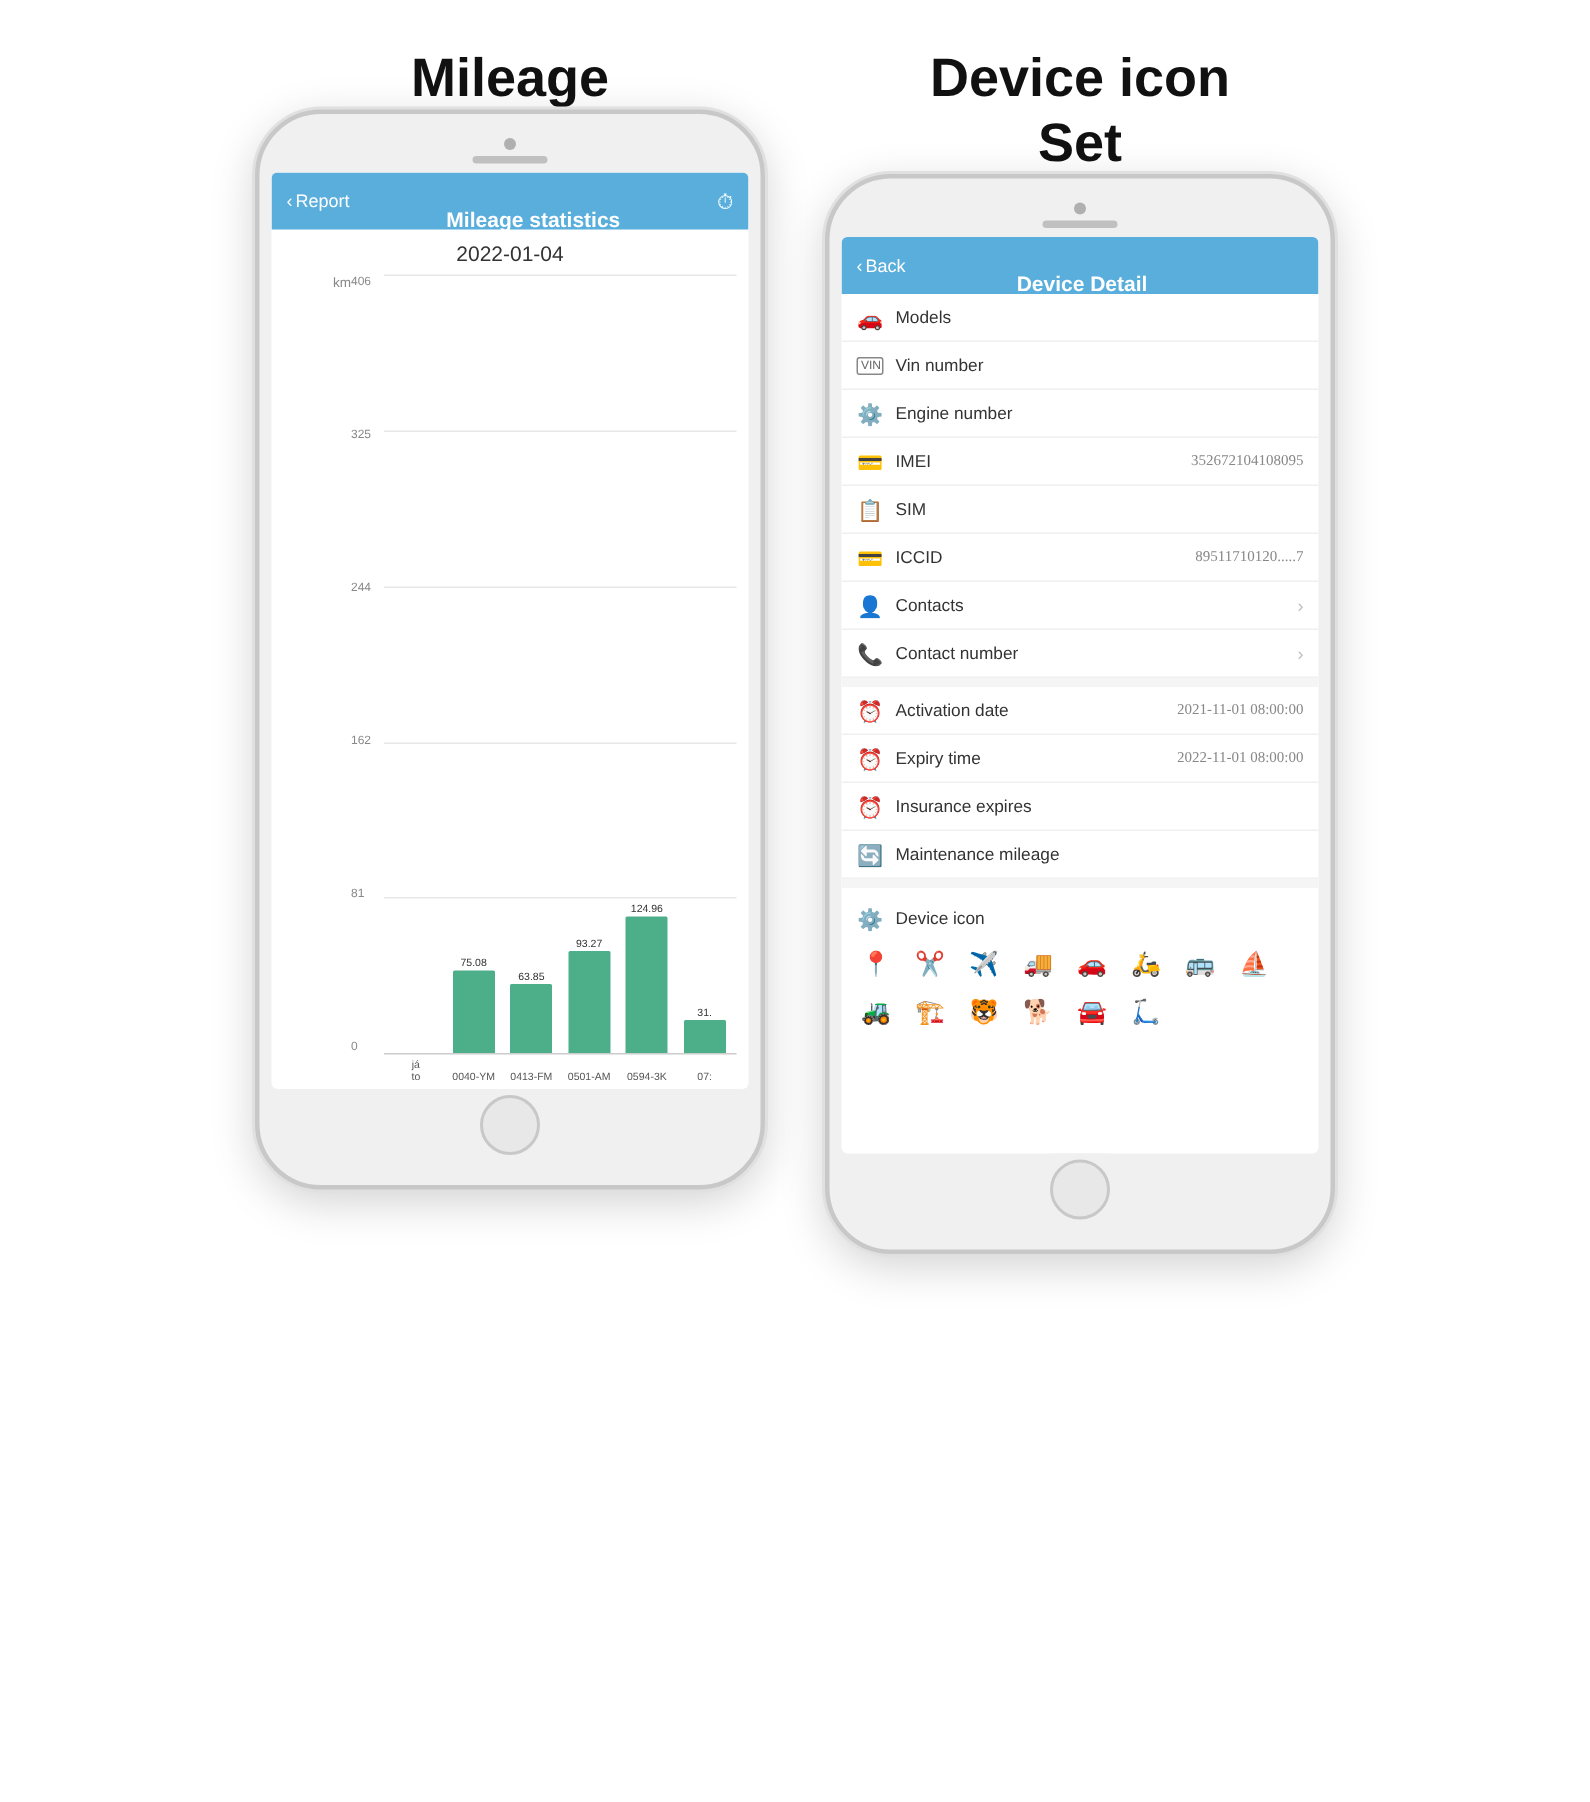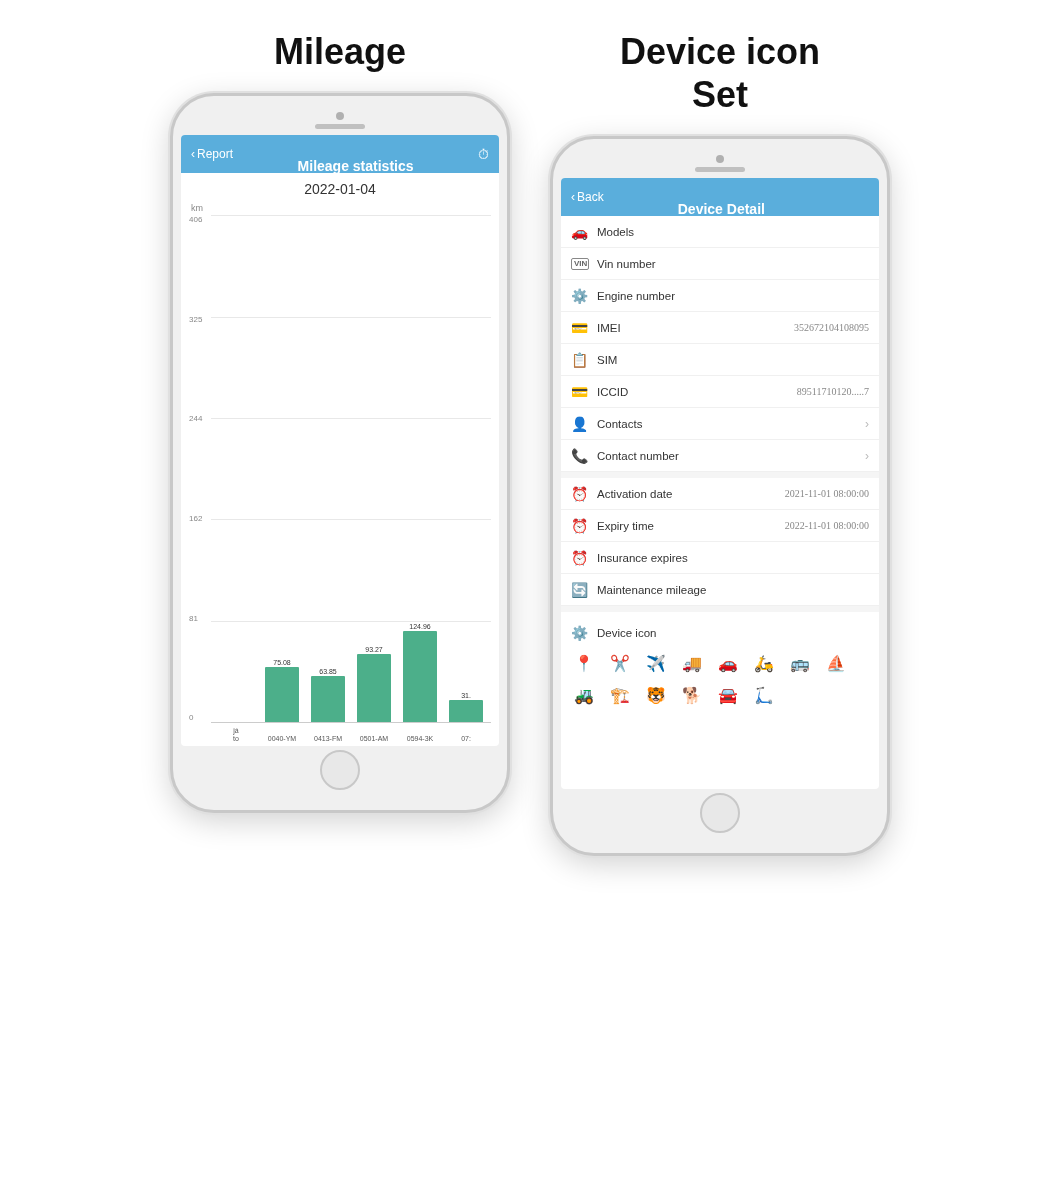--- a/index.html
+++ b/index.html
@@ -18,21 +18,20 @@
       flex-direction: row;
       align-items: flex-start;
       justify-content: center;
       gap: 40px;
       width: 100%;
     }
     .section {
       display: flex;
       flex-direction: column;
       align-items: center;
-      gap: 20px;
     }
     .section-title {
       font-size: 36px;
       font-weight: 600;
       color: #111;
       text-align: center;
       line-height: 1.2;
     }
 
     
@@ -136,21 +135,22 @@
       text-align: center;
       font-size: 14px;
       color: #333;
       margin-bottom: 6px;
       font-weight: 400;
     }
     .chart-area {
       flex: 1;
       position: relative;
       display: flex;
-      flex-direction: column;
+      flex-direction: row;
+      margin-left: 31px;
     }
     .chart-ylabel {
       font-size: 9px;
       color: #888;
       position: absolute;
       left: 0;
       top: 0;
     }
     .bar-group {
       display: flex;
@@ -368,21 +368,21 @@
         </div>
 
         <div class="device-screen">
 
           <div class="detail-row">
             <span class="detail-row-icon">🚗</span>
             <span class="detail-row-label">Models</span>
           </div>
 
           <div class="detail-row">
-            <span class="detail-row-icon" style="font-size:8px;font-weight:bold;border:1px solid #888;border-radius:2px;padding:1px 2px;line-height:1;color:#666;">VIN</span>
+            <span class="detail-row-icon" style="font-size:8px;font-weight:normal;border:1px solid #888;border-radius:2px;padding:1px 2px;line-height:1;color:#666;">VIN</span>
             <span class="detail-row-label">Vin number</span>
           </div>
 
           <div class="detail-row">
             <span class="detail-row-icon">⚙️</span>
             <span class="detail-row-label">Engine number</span>
           </div>
 
           <div class="detail-row">
             <span class="detail-row-icon">💳</span>

